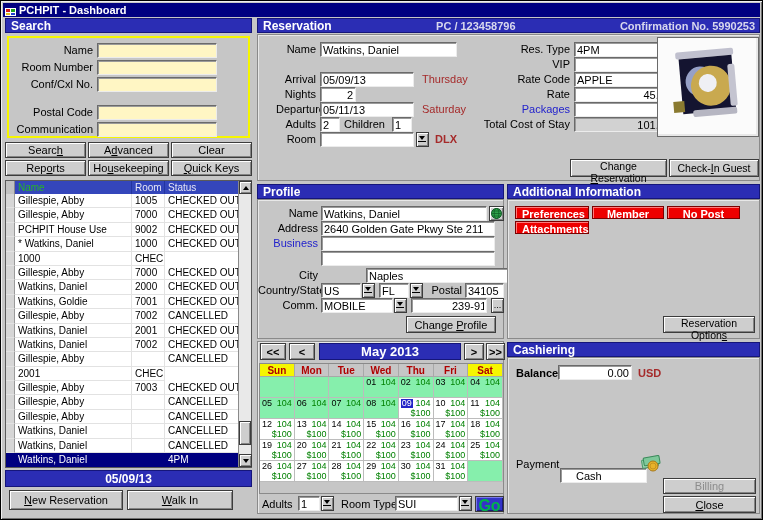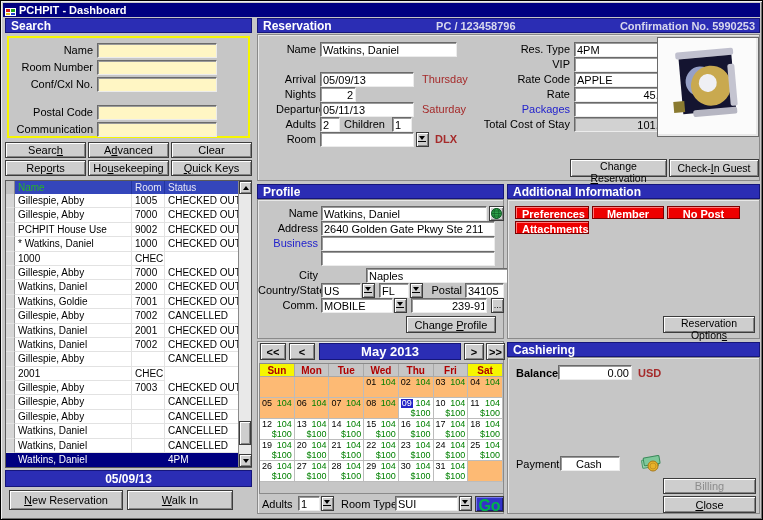--- a/index.html
+++ b/index.html
@@ -73,21 +73,21 @@
   .cal-title{position:absolute;left:61px;top:1px;width:142px;height:17px;background:#2b2db4;color:#fff;
     font-weight:bold;font-size:13px;line-height:16px;text-align:center;border:1px solid #15157a;}
   .cal-grid{position:absolute;left:1px;top:21px;width:245px;background:#fff;border:1px solid #8a8a8a;}
   .cal-dh{display:grid;grid-template-columns:repeat(7,1fr);}
   .cal-dh-cell{height:13px;background:#c6c6c6;color:#b00000;font-weight:bold;font-size:10px;line-height:13px;
     text-align:center;border-right:1px solid #a8a8a8;border-bottom:1px solid #a8a8a8;}
   .cal-dh-cell.weekend{background:#f6f600;}
   .cal-cells{display:grid;grid-template-columns:repeat(7,1fr);grid-auto-rows:21px;}
   .ccell{background:#fff;border-right:1px solid #bcbcbc;border-bottom:1px solid #bcbcbc;padding:1px 2px 0 2px;
     font-size:9px;overflow:hidden;}
-  .ccell.past{background:#fdba74;}
+  .ccell.past{background:#86efac;}
   .cline1{display:flex;justify-content:space-between;line-height:9px;}
   .cday{color:#000;}
   .cday.selday{background:#2424c8;color:#fff;padding:0 1px;}
   .crate{color:#008000;}
   .cline2{text-align:right;color:#008000;line-height:10px;}
   .cal-strip{height:11px;background:#c6c6c6;}
   .gobtn{background:#3434c8;color:#00b44c;font-weight:bold;box-shadow:inset 1px 1px 0 #7a7ae8, inset -1px -1px 0 #1a1a7a;}
   u{text-decoration:underline;}
   .icon-btn{position:absolute;background:#cecece;border:1px solid #3c3c3c;
     box-shadow:inset 1px 1px 0 #fff, inset -1px -1px 0 #848484;display:flex;align-items:center;justify-content:center;}
@@ -749,21 +749,21 @@
     <button class="wbtn gobtn" style="left:217px;top:154px;width:29px;height:16px;font-size:16px;">Go &gt;</button>
   </div>
 
   <div class="sect-hd" style="left:506px;top:341px;width:253px;">Cashiering</div>
   <div class="panel-body" style="left:506px;top:356px;width:253px;height:157px;">
     <span class="lbl" style="left:8px;top:8px;width:40px;text-align:left;font-weight:bold;">Balance</span>
     <input class="tf ralign" style="left: 50px; top: 7px; width: 74px;" readonly="" value="0.00">
     <span class="note" style="left:130px;top:8px;font-weight:bold;">USD</span>
 
     <span class="lbl" style="left:8px;top:99px;width:42px;text-align:left;">Payment</span>
-    <input class="tf" style="left: 52px; top: 98px; width: 60px; padding-left: 15px;" value="Cash">
+    <input class="tf" style="left: 52px; top: 110px; width: 87px; padding-left: 15px;" value="Cash">
     <span style="position:absolute;left:132px;top:96px;">
       <svg width="24" height="18" viewBox="0 0 24 18">
         <g transform="rotate(-10 10 9)">
           <rect x="2" y="5" width="16" height="8" rx="1" fill="#9ad4ae" stroke="#4a9a6a"></rect>
           <rect x="4" y="3" width="16" height="8" rx="1" fill="#7ec89a" stroke="#3a8a5a"></rect>
         </g>
         <circle cx="13" cy="12" r="5" fill="#e8b32a" stroke="#a87818"></circle>
         <circle cx="13" cy="12" r="3" fill="none" stroke="#c69420"></circle>
       </svg>
     </span>

